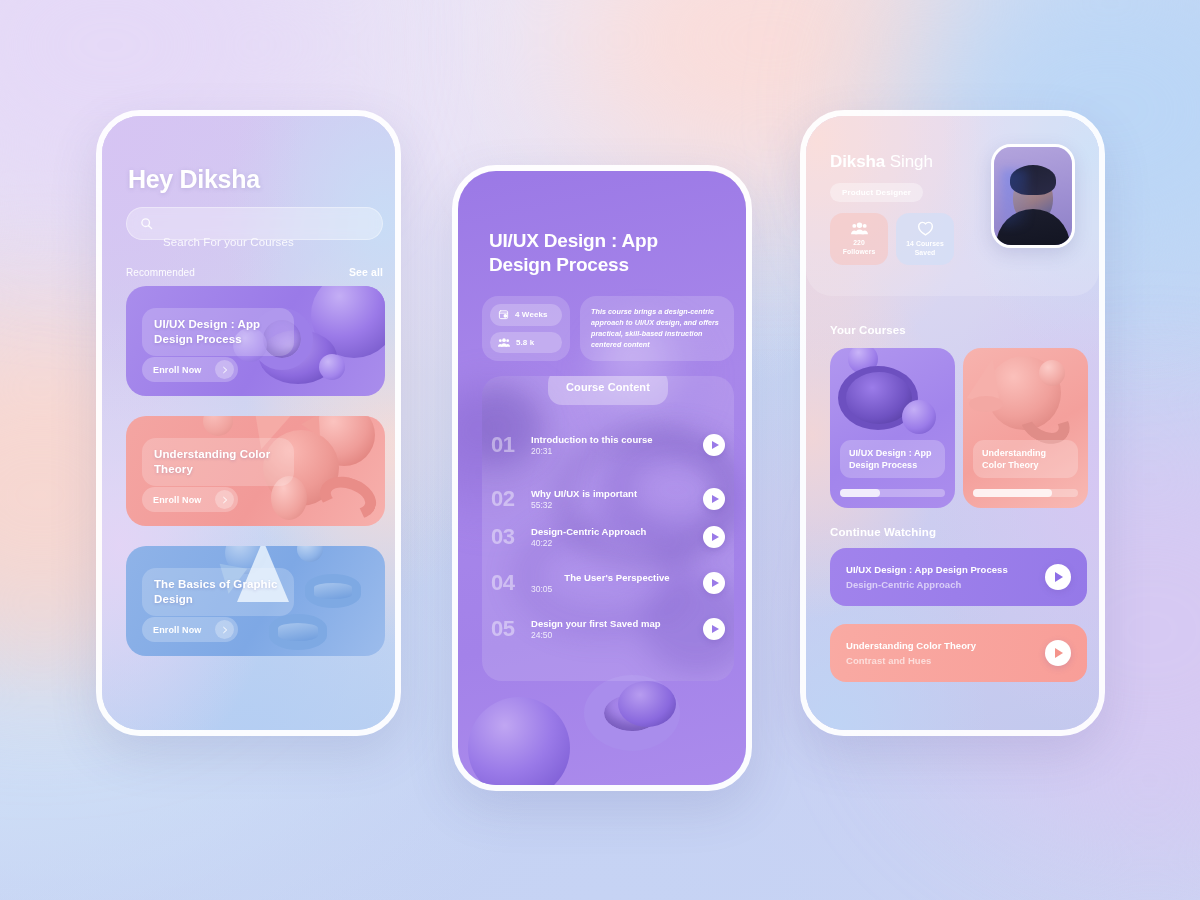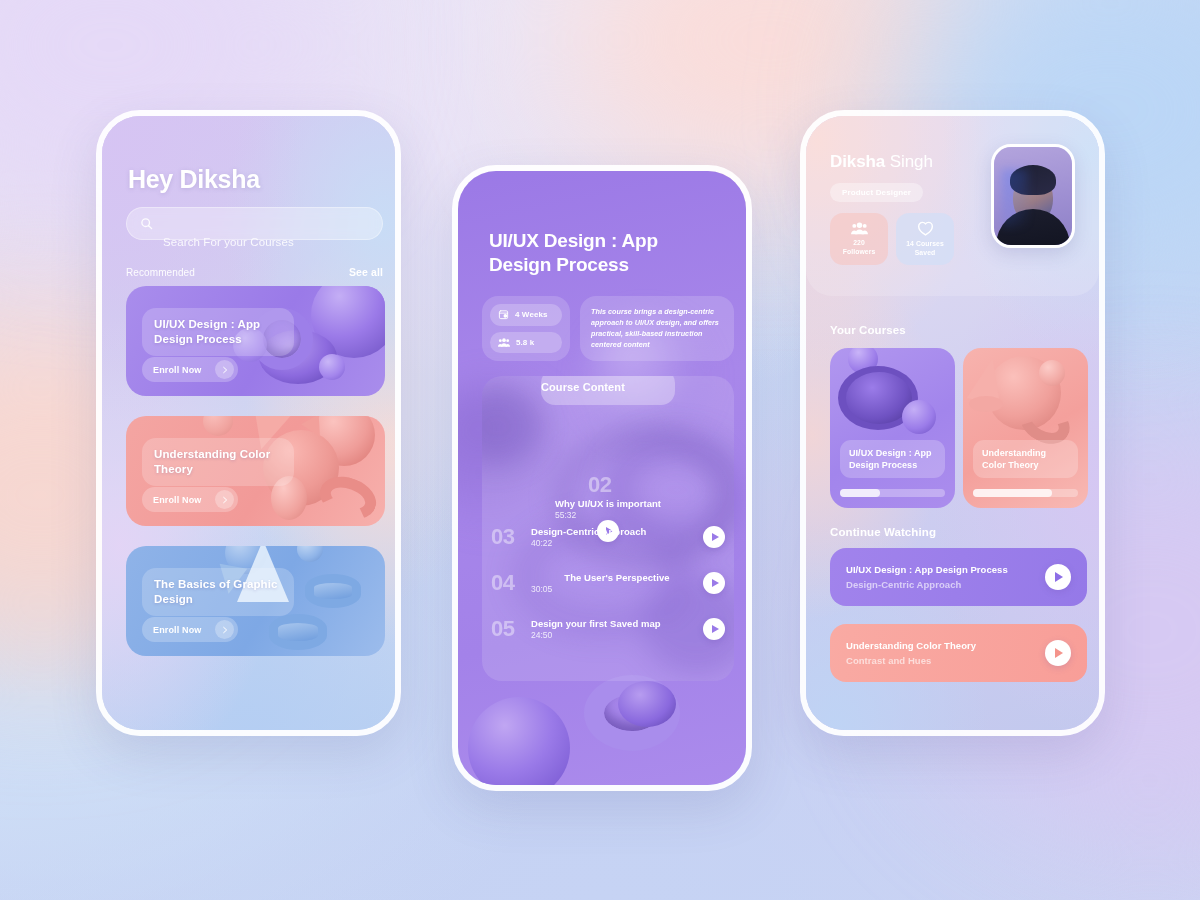--- a/index.html
+++ b/index.html
@@ -151,23 +151,23 @@
     position:absolute; left:24px; top:205px; width:252px; height:305px;
     border-radius:20px; background:rgba(255,255,255,0.13);
     overflow:hidden;
   }
   .cc-blur {
     position:absolute; inset:0; pointer-events:none;
     filter: blur(14px); opacity:0.55;
   }
   .cc-header {
     position:absolute; left:50%; transform:translateX(-50%); top:-7px;
-    width:134px; height:36px; border-radius:14px;
+    width:120px; height:36px; border-radius:14px;
     background:rgba(255,255,255,0.30);
-    display:flex; align-items:center; 
+    display:flex; align-items:center; justify-content:center;
   }
   .cc-header-text { font-size:11px; font-weight:bold; color:#fff; letter-spacing:0.1px; }
 
   .lesson {
     position:absolute; left:9px; width:234px; height:38px;
     display:flex; align-items:center;
   }
   .lesson-num {
     font-size:22px; font-weight:bold; color:rgba(255,255,255,0.42);
     width:40px; letter-spacing:-0.5px;
@@ -436,22 +436,32 @@
         <div class="sh" style="left:-30px; top:10px; width:90px; height:80px; background:rgba(96,66,176,0.55);"></div>
         <div class="sh" style="left:120px; top:54px; width:150px; height:120px; border-radius:50%; border:30px solid rgba(108,76,188,0.5);"></div>
         <div class="sh" style="left:30px; top:140px; width:180px; height:120px; border-radius:50%; border:26px solid rgba(118,86,196,0.42);"></div>
         <div class="sh" style="left:160px; top:200px; width:110px; height:100px; background:rgba(104,74,186,0.45);"></div>
       </div>
 
       <div class="cc-header">
         <span class="cc-header-text">Course Content</span>
       </div>
 
-
-      <div class="lesson" style="top:96px;flex-direction:column;">
+      <div class="lesson" style="top:50px;">
+        <span class="lesson-num">01</span>
+        <span class="lesson-info">
+          <span class="lesson-name" style="display:block;">Introduction to this course</span>
+          <span class="lesson-dur" style="display:block;">20:31</span>
+        </span>
+        <span class="play-btn">
+            <span class="play-tri"></span>
+          </span>
+      </div>
+
+      <div class="lesson" style="top:104px;">
         <span class="lesson-num">02</span>
         <span class="lesson-info">
           <span class="lesson-name" style="display:block;">Why UI/UX is important</span>
           <span class="lesson-dur" style="display:block;">55:32</span>
         </span>
         <span class="play-btn">
             <span class="play-tri"></span>
           </span>
       </div>
 

